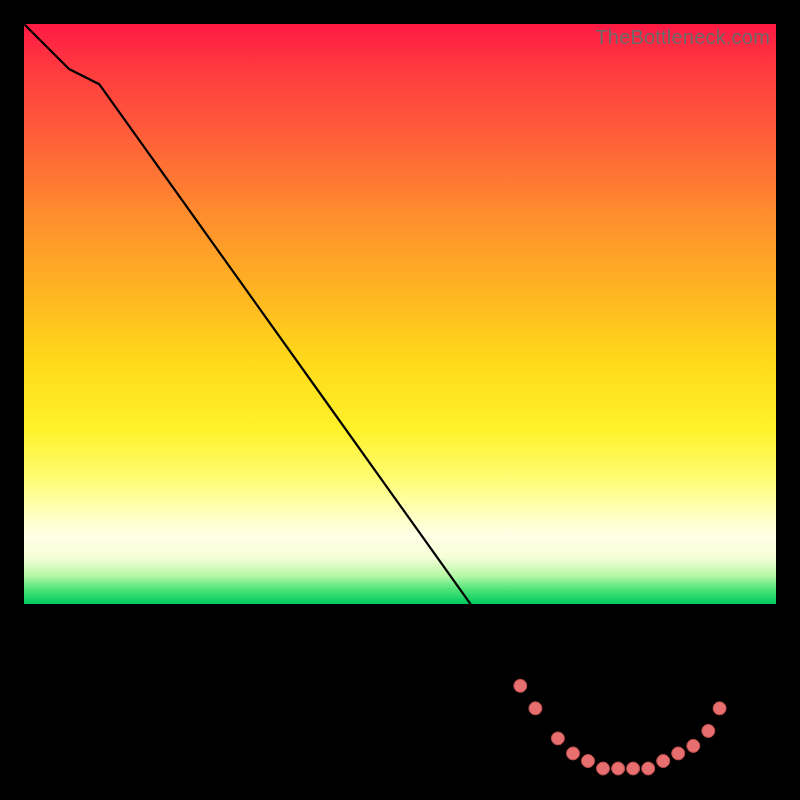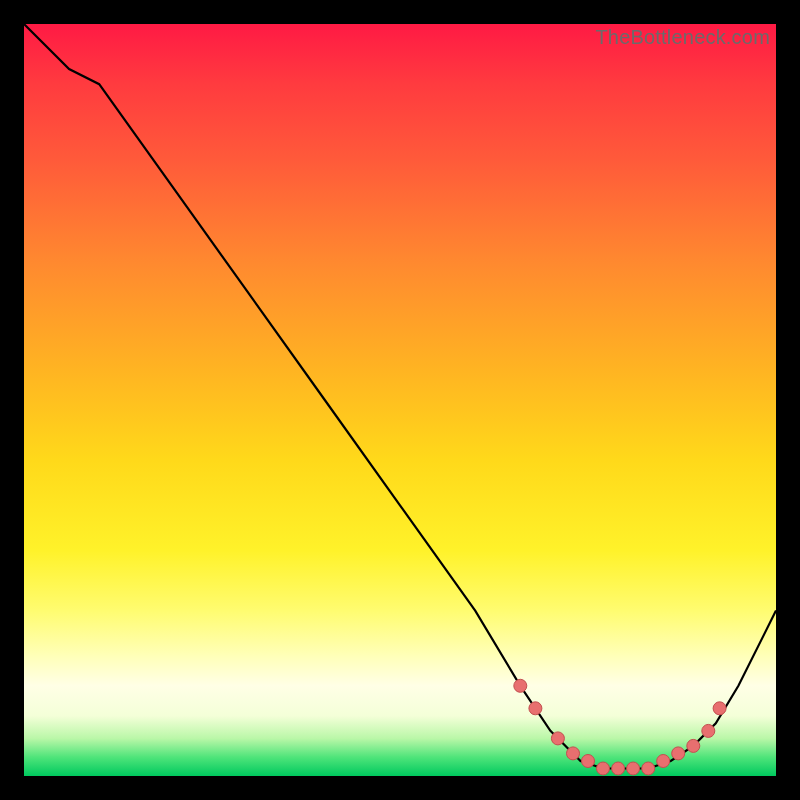--- a/index.html
+++ b/index.html
@@ -15,21 +15,21 @@
     position: relative;
     width: 800px;
     height: 800px;
     background: #000;
   }
   .plot {
     position: absolute;
     left: 24px;
     top: 24px;
     width: 752px;
-    height: 752px;
+    height: 580px;
     
     background: linear-gradient(
       to bottom,
       #ff1a44 0%,
       #ff3b3f 8%,
       #ff5a3a 18%,
       #ff8a2f 32%,
       #ffb422 46%,
       #ffd91a 58%,
       #fff22a 70%,

